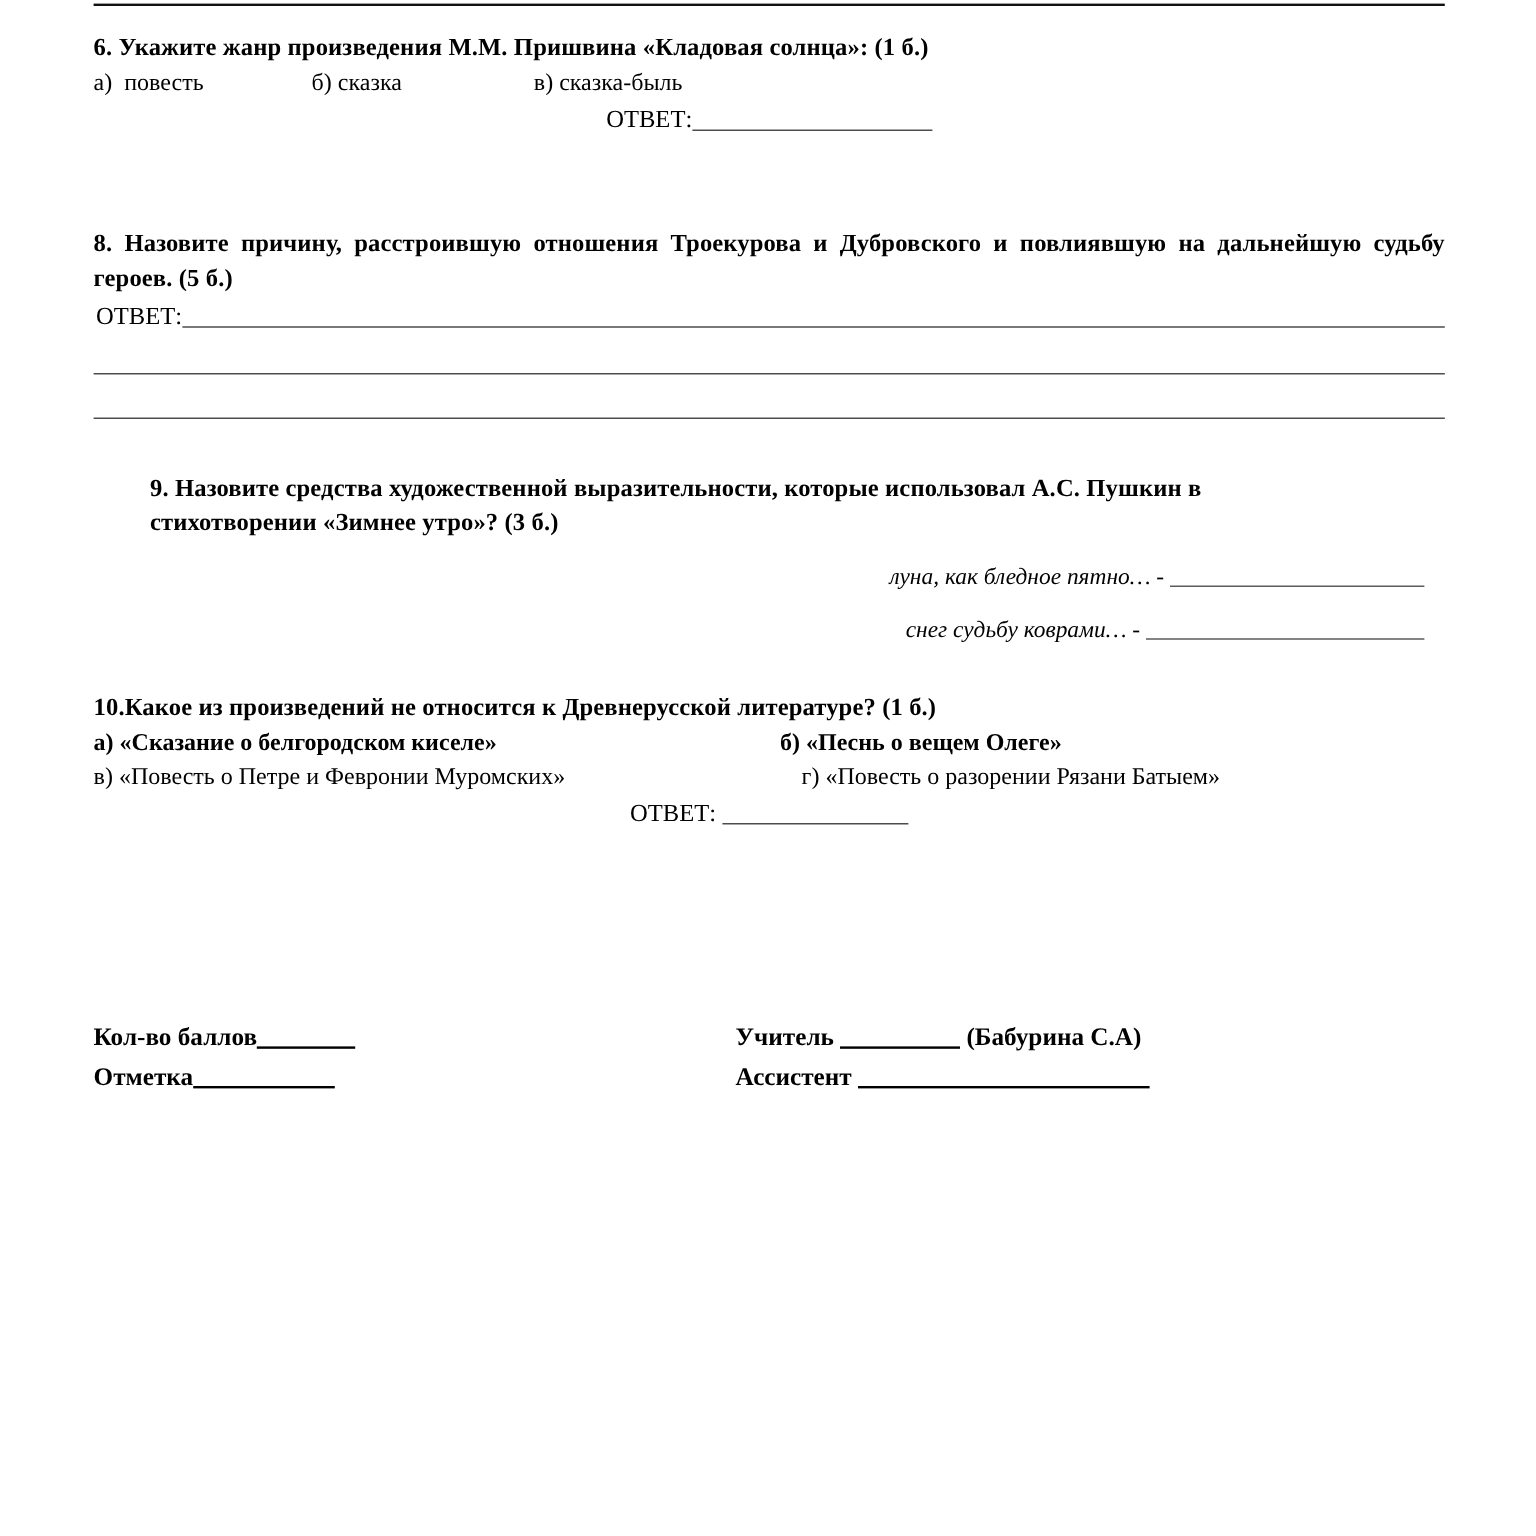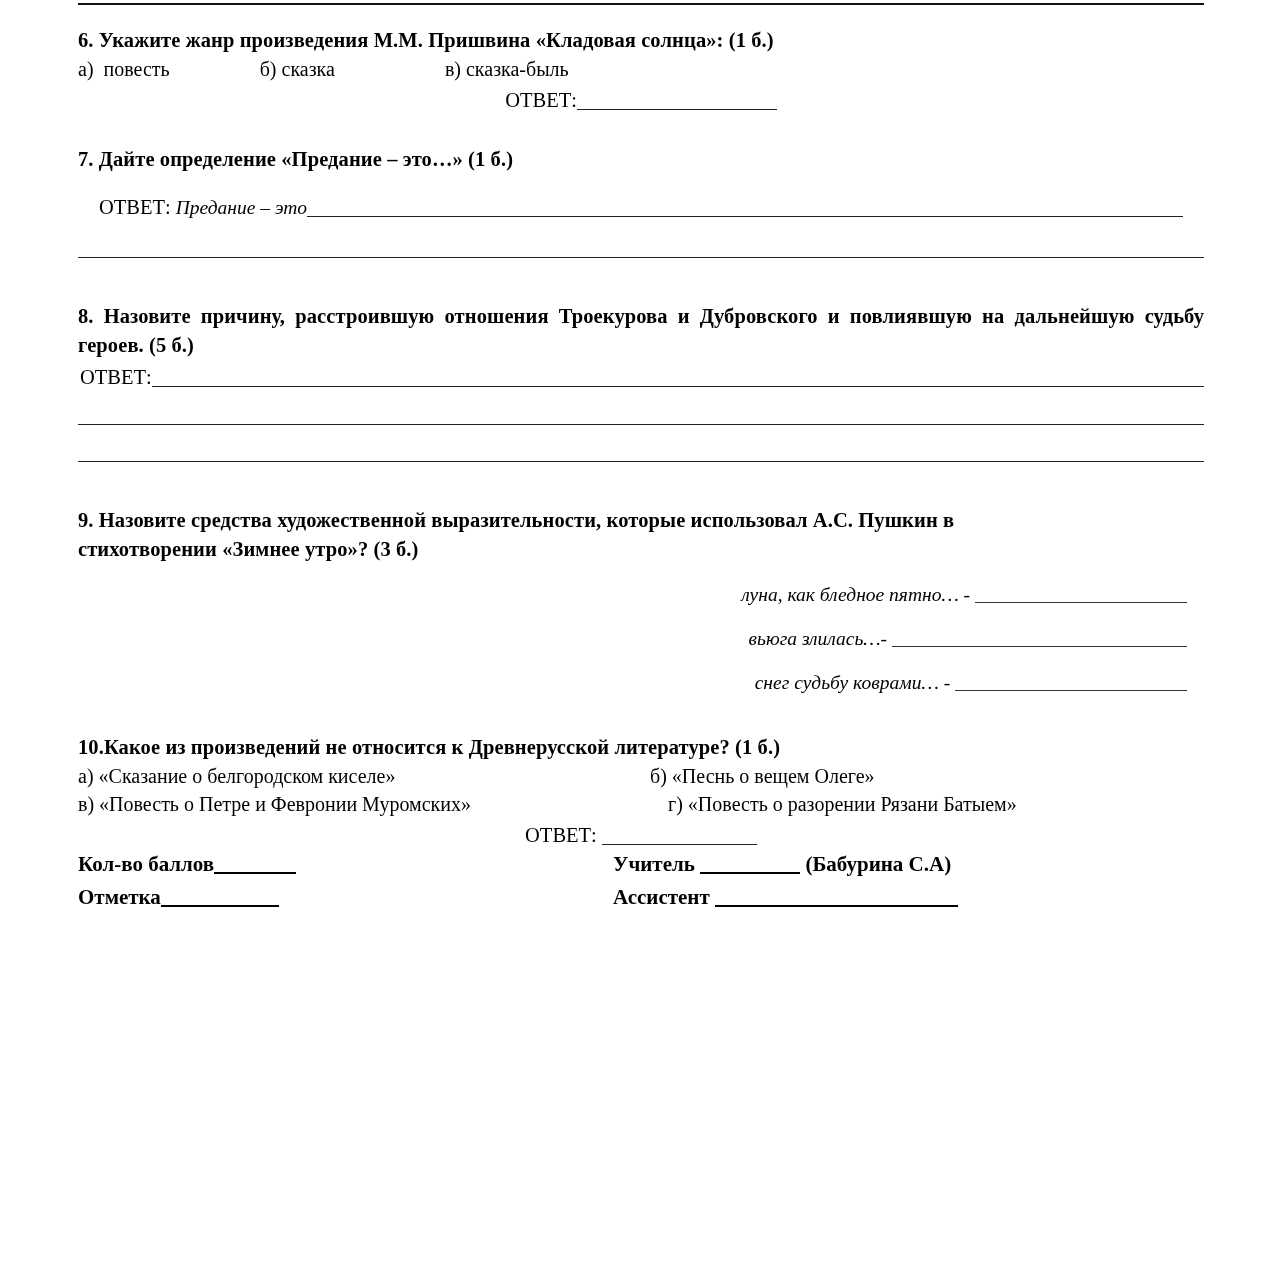--- a/index.html
+++ b/index.html
@@ -43,21 +43,21 @@
     font-weight: bold;
     font-size: 20.5px;
     line-height: 29px;
     margin: 0;
     letter-spacing: 0.1px;
   }
   .q-head.justify {
     text-align: justify;
     text-align-last: left;
   }
-  .q-head.narrow { width: 1010px; }
+  .q-head.narrow { width: 1010px; margin-left: 47px; }
 
   .opts {
     font-size: 20px;
     line-height: 28px;
     margin: 0;
     white-space: pre;
   }
   .ans-line {
     font-size: 20.5px;
     line-height: 30px;
@@ -125,54 +125,46 @@
   <div class="content">
 
     <div class="block">
       <p class="q-head">6.  Укажите жанр произведения М.М. Пришвина «Кладовая солнца»:   (1 б.)</p>
       <p class="opts">а)  повесть                  б) сказка                      в) сказка-быль</p>
       <p class="ans-line"><span>ОТВЕТ:</span><span class="u u-short"></span></p>
     </div>
 
     <div class="spacer-28"></div>
 
-    <div class="block">
-      <p class="q-head">7. Дайте определение «Предание – это…»  (1 б.)</p>
-      <div style="height:16px"></div>
-      <p class="ans-line"><span>ОТВЕТ:</span>&nbsp;<span class="ital">Предание – это</span><span class="u" style="width:876px"></span></p>
-      <div style="height:32px"></div>
-      <div style="width:1126px;border-bottom:1.6px solid #222;"></div>
-    </div>
 
     <div class="spacer-28"></div>
     <div style="height:16px"></div>
 
     <div class="block">
       <p class="q-head justify">8.  Назовите причину, расстроившую отношения Троекурова и Дубровского и повлиявшую на дальнейшую судьбу героев. (5 б.)</p>
       <p class="ans-line"><span>ОТВЕТ:</span><span class="u" style="width:1052px"></span></p>
       <div style="height:30px"></div>
       <div style="width:1126px;border-bottom:1.6px solid #222;"></div>
       <div style="height:36px"></div>
       <div style="width:1126px;border-bottom:1.6px solid #222;"></div>
     </div>
 
     <div style="height:44px"></div>
 
     <div class="block">
       <p class="q-head narrow">9. Назовите средства художественной выразительности, которые использовал А.С. Пушкин в стихотворении «Зимнее утро»? (3 б.)</p>
       <p class="q9row"><span>луна, как бледное пятно… -</span> <span class="q9blank" style="width:212px"></span></p>
-      <p class="q9row"><span>вьюга злилась…-</span> <span class="q9blank" style="width:295px"></span></p>
       <p class="q9row"><span>снег судьбу коврами… -</span> <span class="q9blank" style="width:232px"></span></p>
     </div>
 
     <div style="height:20px"></div>
 
     <div class="block">
       <p class="q-head">10.Какое из произведений  не относится к Древнерусской литературе? (1 б.)</p>
-      <div style="position:relative;height:28px;">
+      <div style="position:relative;height:28px;font-weight:bold;">
         <span class="opts" style="position:absolute;left:0;top:0;">а) «Сказание о белгородском киселе»</span>
         <span class="opts" style="position:absolute;left:572px;top:0;">б) «Песнь о вещем Олеге»</span>
       </div>
       <div style="position:relative;height:28px;">
         <span class="opts" style="position:absolute;left:0;top:0;text-align:center;">в) «Повесть о Петре и Февронии Муромских»</span>
         <span class="opts" style="position:absolute;left:590px;top:0;">г) «Повесть о разорении Рязани Батыем»</span>
       </div>
       <p class="ans-line"><span>ОТВЕТ:</span>&nbsp;<span class="u" style="width:155px"></span></p>
     </div>
 

